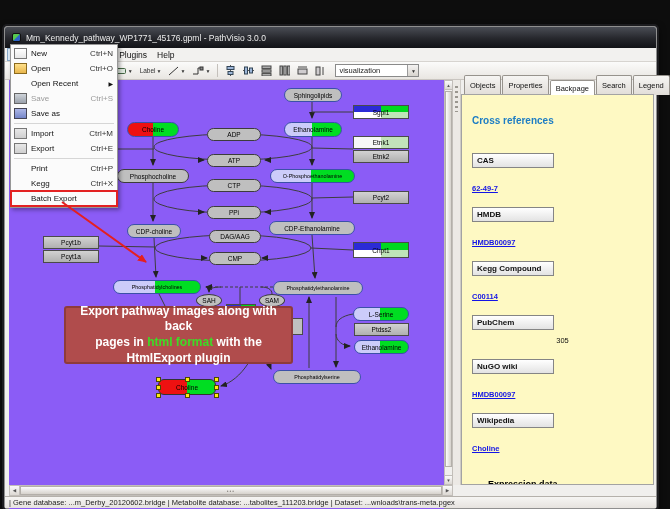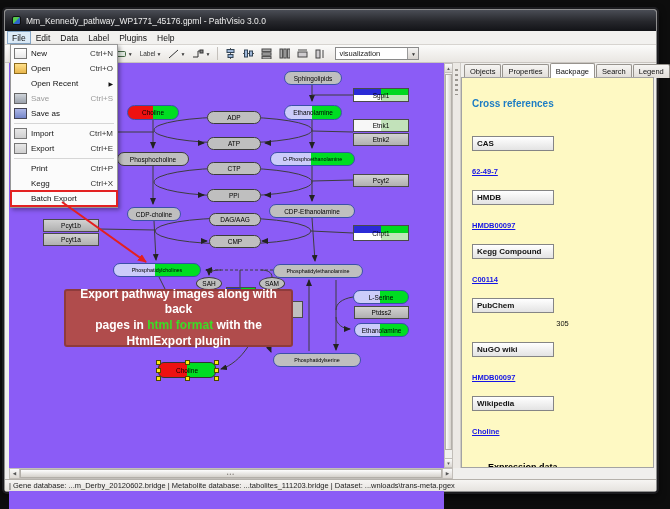--- a/index.html
+++ b/index.html
@@ -1,18 +1,18 @@
 <!DOCTYPE html>
 <html><head>
 <meta charset="utf-8">
 <style>
   html,body{margin:0;padding:0;background:#000;}
   *{box-sizing:border-box;font-family:"Liberation Sans",sans-serif;}
   .screen{position:relative;width:670px;height:509px;background:#0d0d0d;overflow:hidden;}
-  .window{position:absolute;left:4px;top:9px;width:653px;height:483px;background:#f0efed;
+  .window{position:absolute;left:4px;top:26px;width:653px;height:483px;background:#f0efed;
           border:1px solid #8f8f8f;border-radius:3px;box-shadow:0 0 0 2px #1c1c1f,0 3px 8px rgba(0,0,0,.9);}
   
   .titlebar{height:21px;background:linear-gradient(#4a4d55,#26272c 55%,#121317);display:flex;align-items:center;
             padding:0 7px;color:#eee;font-size:8.5px;border-radius:2px 2px 0 0;gap:5px;}
   .appicon{width:9px;height:9px;border-radius:2px;background:linear-gradient(135deg,#57c94f 45%,#2c63c9 55%);border:1px solid #111;}
   
   .menubar{height:14px;background:#f2f1ef;display:flex;align-items:stretch;font-size:8.5px;color:#111;
            border-bottom:1px solid #d7d4d0;padding-left:2px;}
   .menubar .mi{padding:1px 5px;display:flex;align-items:center;cursor:default;}
   .menubar .mi.active{background:#dcebf8;border:1px solid #86a7c7;padding:0 4px;}
@@ -60,21 +60,21 @@
                  background:linear-gradient(#fafafa,#dcd8d3);border-bottom:1px solid #c2beb9;}
   .vscroll .sbtn.bottom{position:absolute;bottom:0;width:100%;border-top:1px solid #c2beb9;border-bottom:none;}
   .vscroll .thumb{position:absolute;left:0;top:10px;width:100%;height:376px;background:linear-gradient(90deg,#fdfdfd,#d6d2cc);
                   border:1px solid #b3afa9;}
   .splitter{position:absolute;left:448px;top:0;width:8px;height:405px;background:#ece9e5;border-right:1px solid #cfccc7;}
   .splitter .dots{position:absolute;left:2px;top:6px;width:3px;height:26px;
                   background:repeating-linear-gradient(#9a968f 0 2px,transparent 2px 5px);}
   
   .sidebar{position:absolute;left:456px;top:0;right:2px;height:405px;background:#f0efed;}
   .tabs{height:15px;display:flex;align-items:flex-end;padding-left:3px;font-size:7.5px;color:#111;}
-  .tab{height:14px;padding:0 5px;display:flex;align-items:center;background:linear-gradient(#f6f5f3,#e1ddd8);
+  .tab{height:20px;padding:0 5px;display:flex;align-items:center;background:linear-gradient(#f6f5f3,#e1ddd8);
        border:1px solid #97938d;border-bottom:none;margin-right:1px;border-radius:2px 2px 0 0;}
   .tab.active{background:#fff;height:15px;position:relative;z-index:2;}
   .sb-content{position:absolute;left:0;top:14px;right:0;bottom:0;background:#fef9c3;border:1px solid #a3a3a3;
               padding:4px 0 0 10px;overflow:hidden;z-index:1;}
   .xref-heading{color:#1d7dc4;font-weight:bold;font-size:10px;margin-top:16px;}
   .xref-section{margin-top:14px;}
   .xref-section:first-of-type{margin-top:27px;}
   .xref-name{width:82px;height:15px;border:1px solid #858585;background:linear-gradient(#fff,#e3e3e3);
              font-weight:bold;font-size:8px;line-height:14px;padding-left:4px;color:#111;}
   .xref-val{margin-top:6px;font-size:7.5px;}

